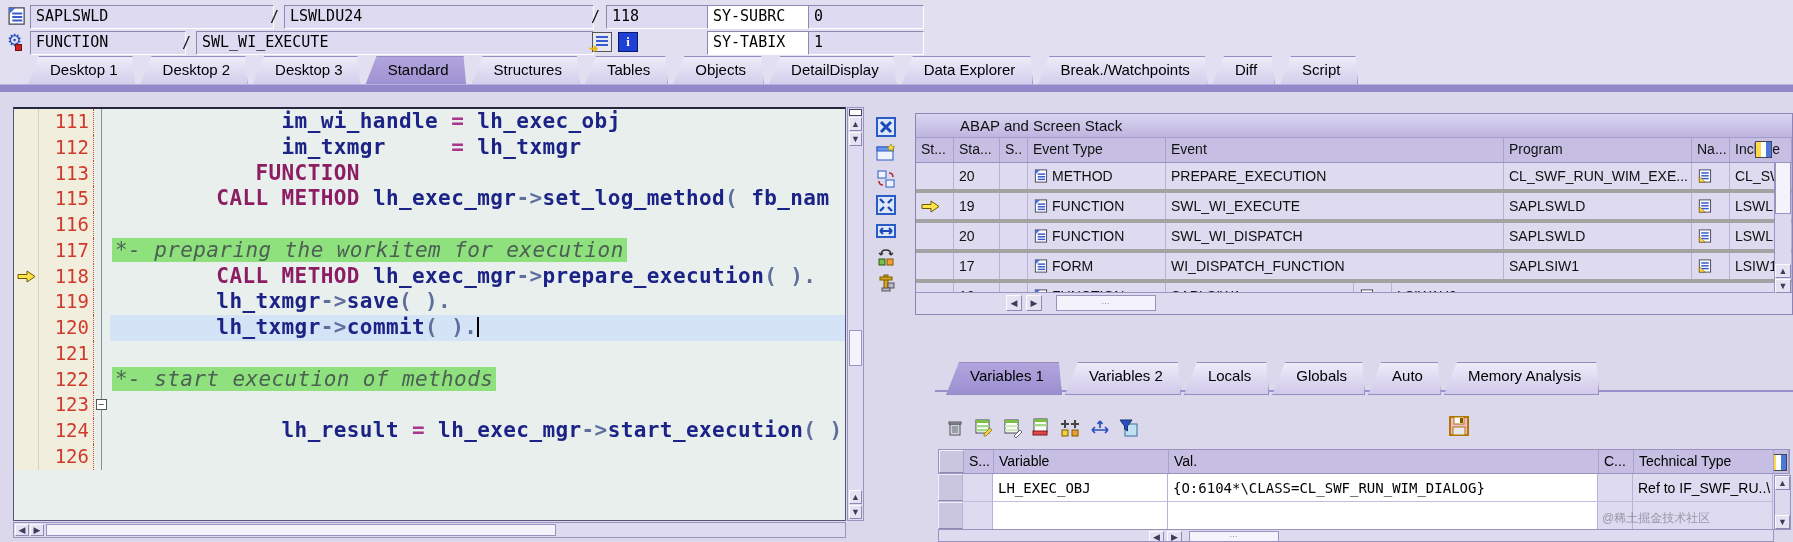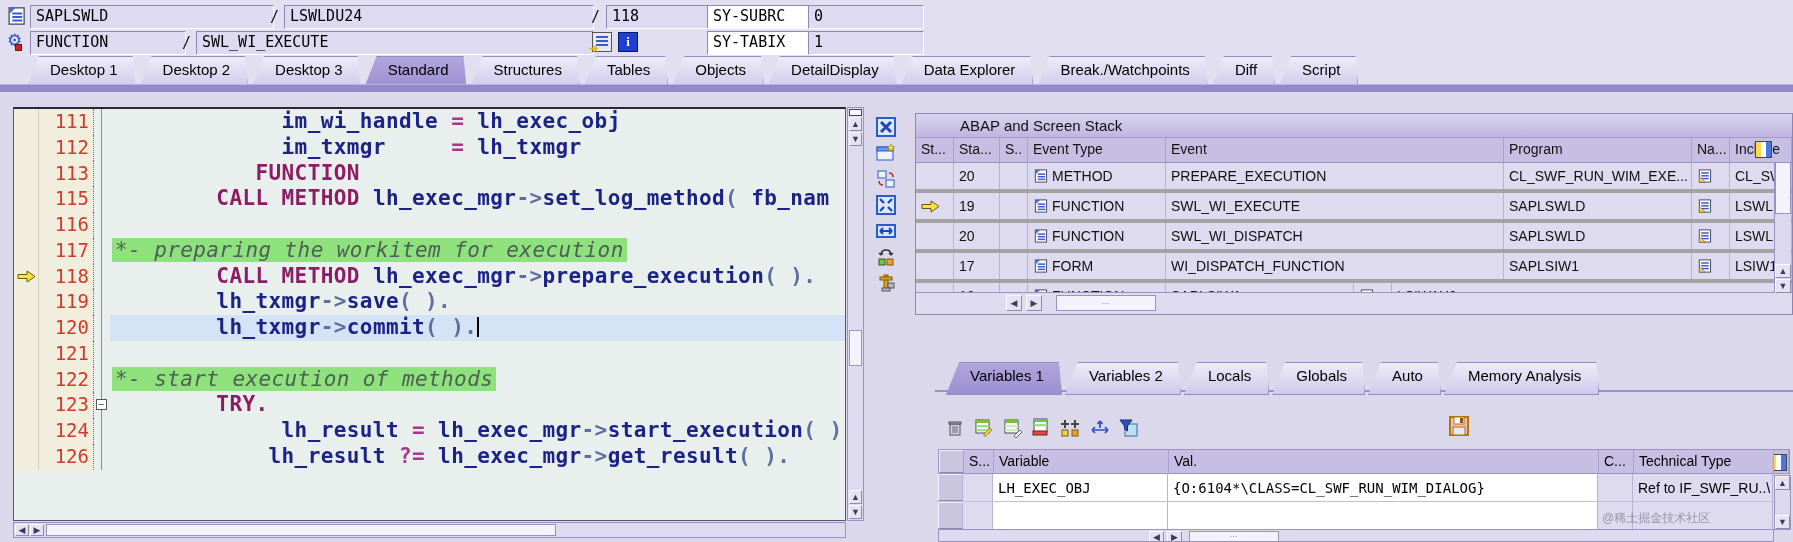--- a/index.html
+++ b/index.html
@@ -246,33 +246,31 @@
         <div class="cl-num">122</div>
         <div class="cl-fold"></div>
         <div class="cl-text"><span class="seg-cm">*- start execution of methods</span></div>
       </div>
       <div class="code-line">
         <div class="cl-margin"></div>
         <div class="cl-num">123</div>
         <div class="cl-fold">
           <div class="fold-minus">−</div>
         </div>
-        <div class="cl-text"><span class="seg-id">        </span><span class="seg-kw">TRY.</span></div>
       </div>
       <div class="code-line">
         <div class="cl-margin"></div>
         <div class="cl-num">124</div>
         <div class="cl-fold"></div>
         <div class="cl-text"><span class="seg-id">             lh_result </span><span class="seg-op">=</span><span class="seg-id"> lh_exec_mgr</span><span class="seg-pn">-&gt;</span><span class="seg-id">start_execution</span><span class="seg-pn">( )</span></div>
       </div>
       <div class="code-line">
         <div class="cl-margin"></div>
         <div class="cl-num">126</div>
         <div class="cl-fold"></div>
-        <div class="cl-text"><span class="seg-id">            lh_result </span><span class="seg-op">?=</span><span class="seg-id"> lh_exec_mgr</span><span class="seg-pn">-&gt;</span><span class="seg-id">get_result</span><span class="seg-pn">( ).</span></div>
       </div>
     </div>
 
   <div id="ed-vscroll">
     <div class="split"></div>
     <div class="sb-btn" style="position:absolute;left:1px;right:1px;top:9px;height:14px;">▲</div>
     <div class="sb-btn" style="position:absolute;left:1px;right:1px;top:24px;height:14px;">▼</div>
     <div class="sb-thumb" style="position:absolute;left:1px;right:1px;top:222px;height:36px;"></div>
     <div class="sb-btn" style="position:absolute;left:1px;right:1px;bottom:16px;height:14px;">▲</div>
     <div class="sb-btn" style="position:absolute;left:1px;right:1px;bottom:1px;height:14px;">▼</div>

